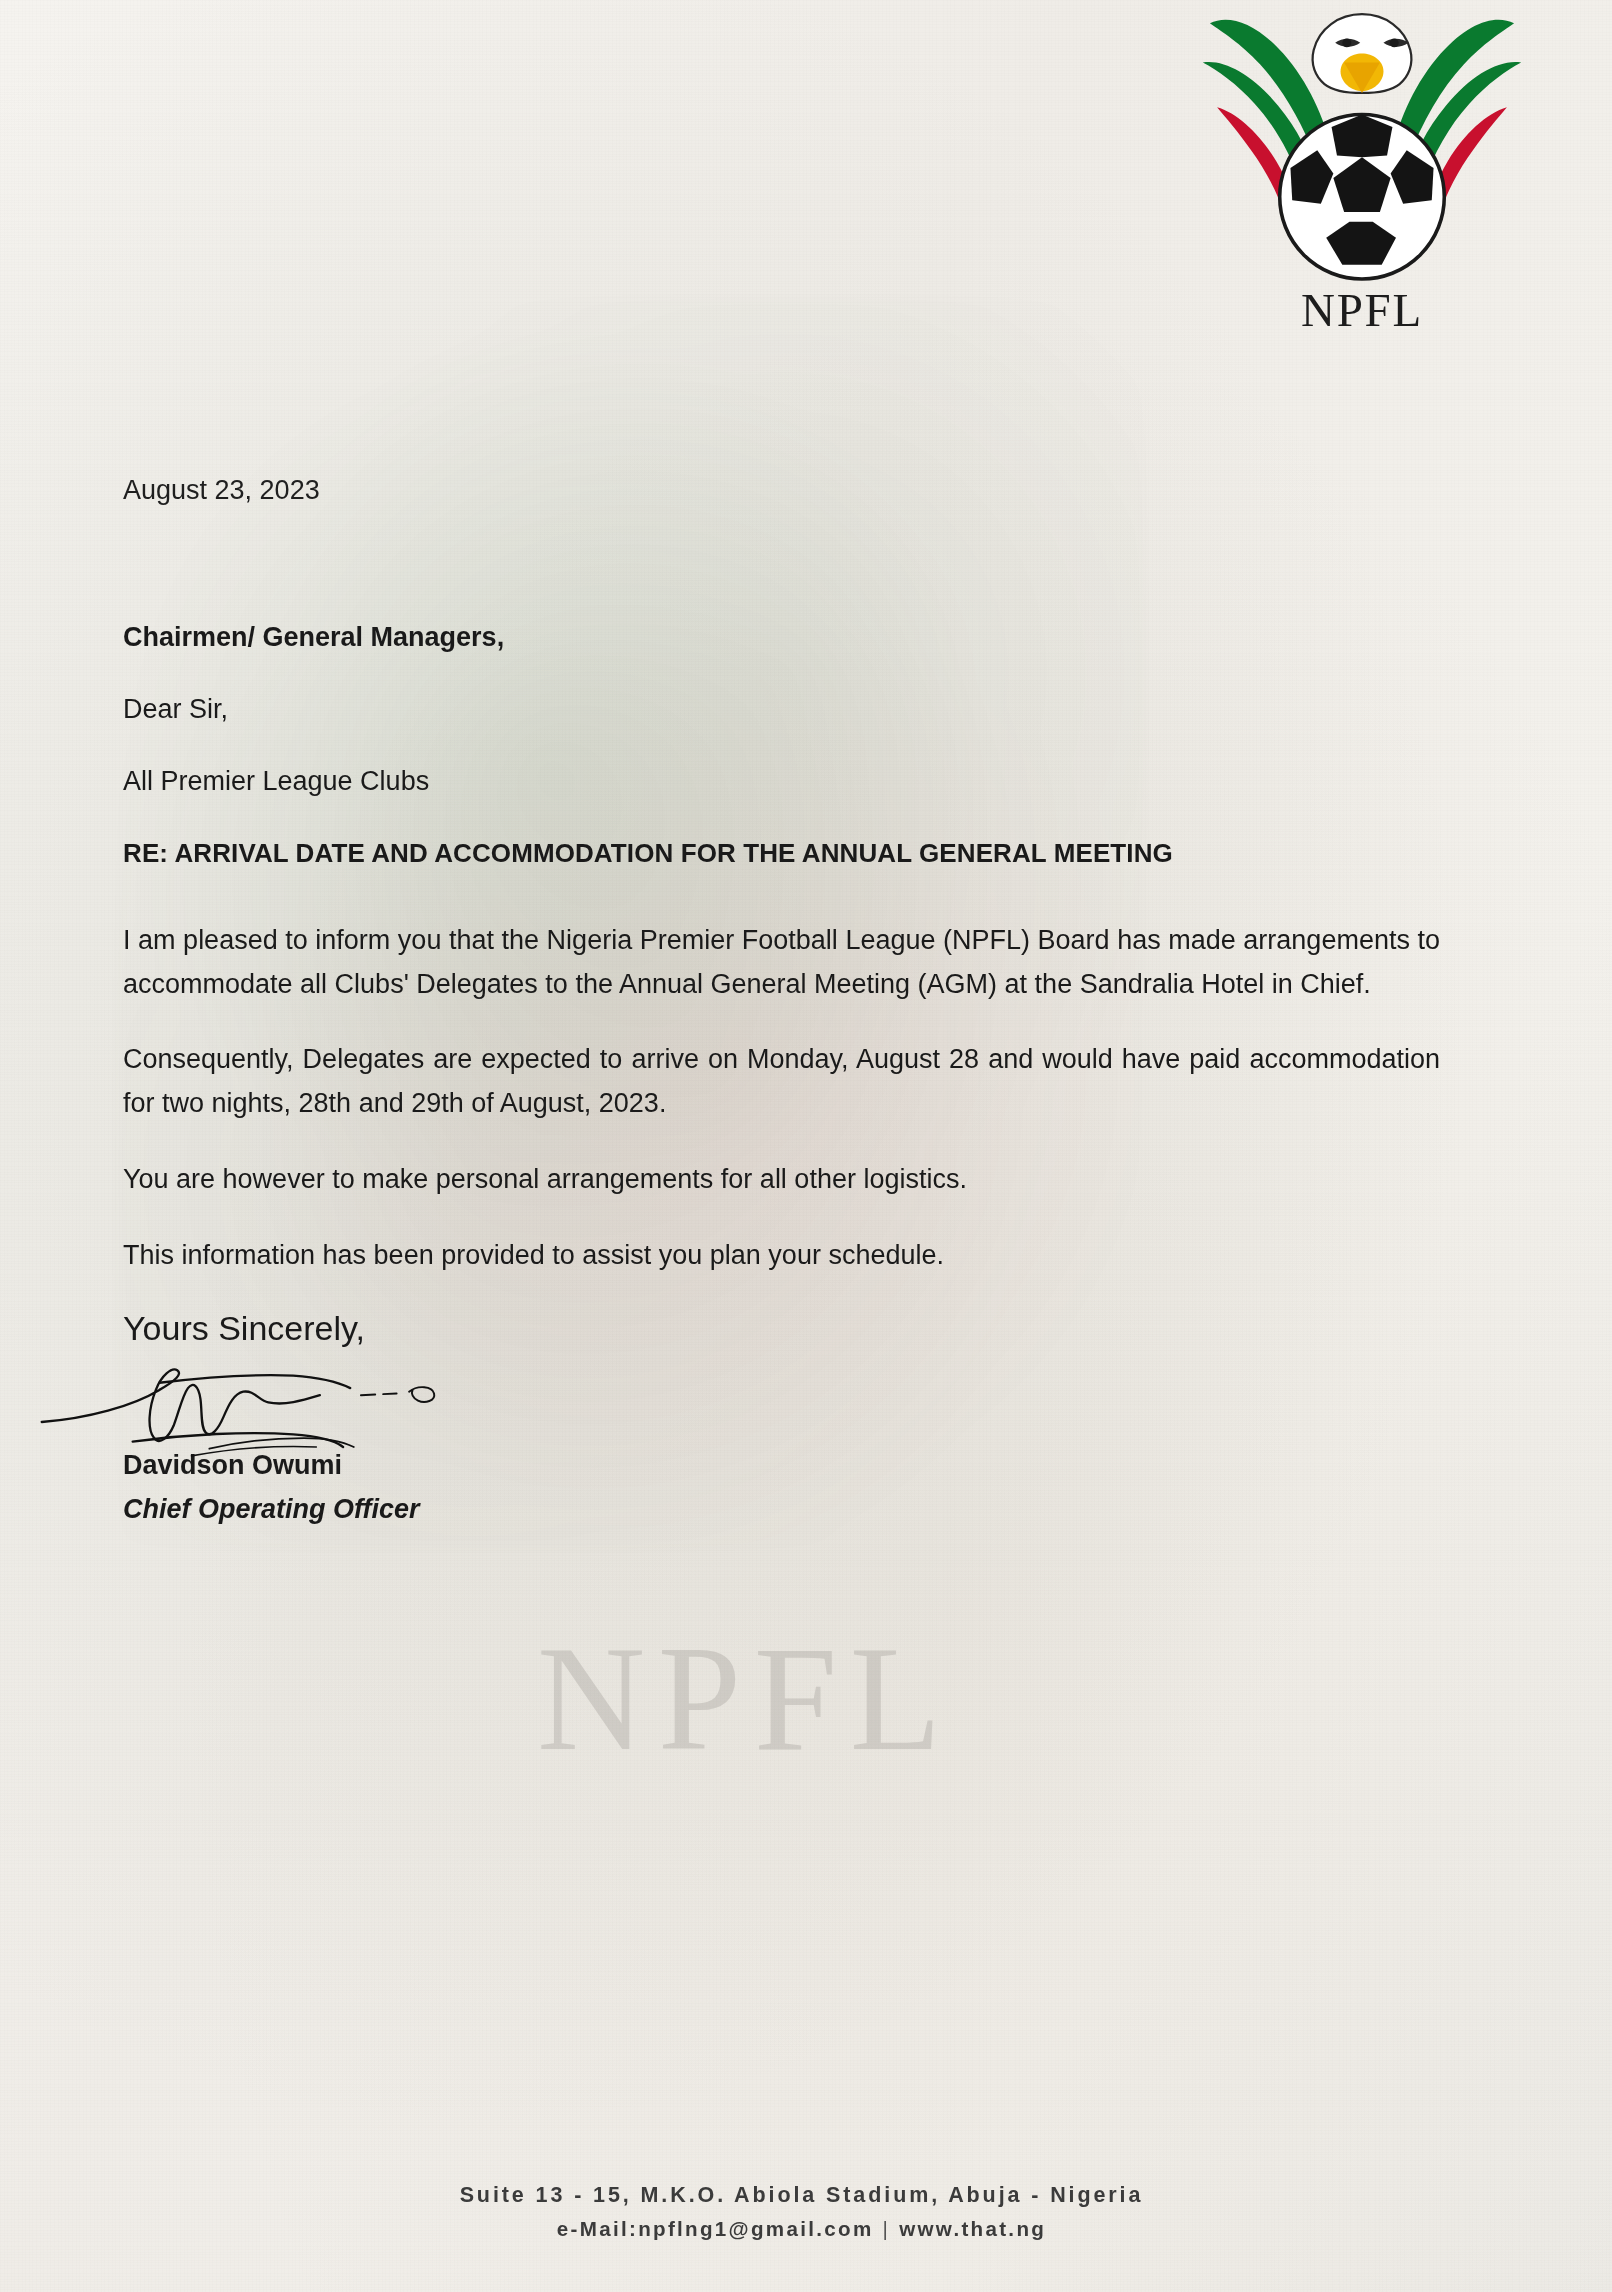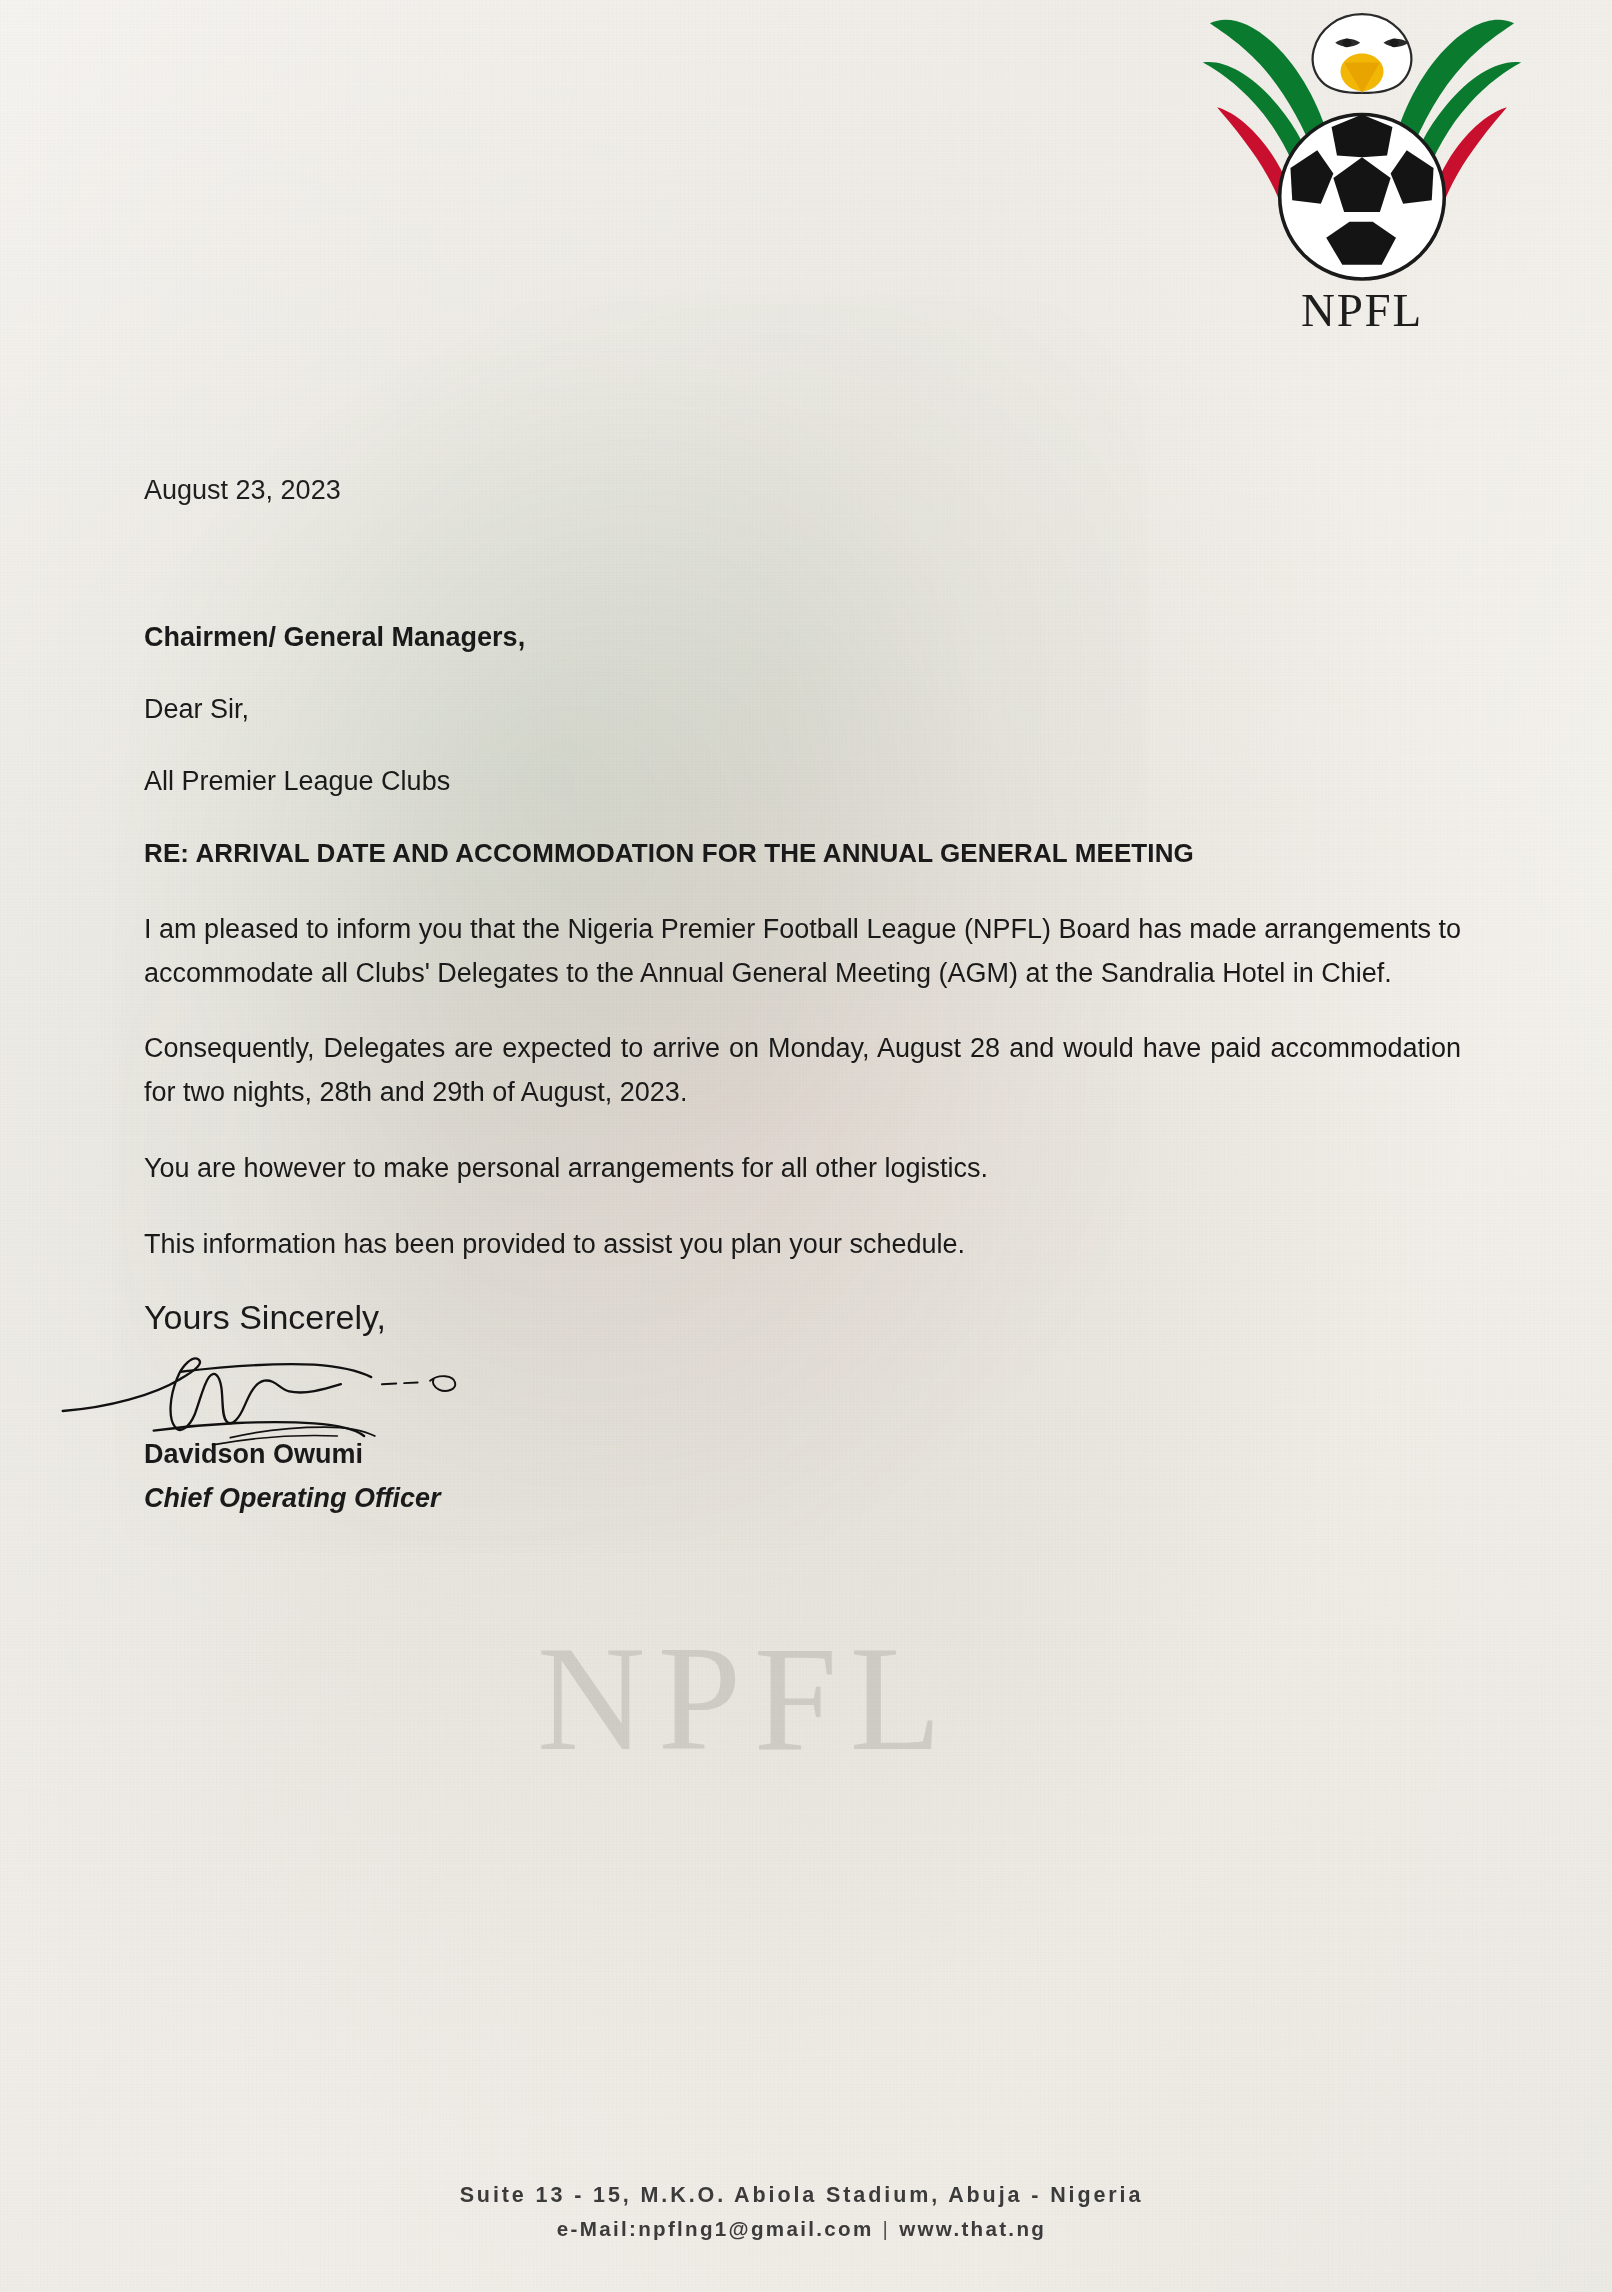--- a/index.html
+++ b/index.html
@@ -85,21 +85,21 @@
     text-align: center;
     font-family: "Liberation Serif", serif;
     font-size: 47px;
     letter-spacing: 1.8px;
     color: #1d1d1d;
   }
 
   
   .content {
     position: absolute;
-    left: 144px;
+    left: 123px;
     top: 475px;
     width: 1317px;
   }
 
   .date {
     font-size: 27px;
     color: #1f1f1f;
     margin-bottom: 116px;
   }
 
@@ -110,21 +110,21 @@
   }
   .salutation-block .line {
     font-size: 27px;
     margin-bottom: 41px;
   }
 
   .subject {
     font-size: 26px;
     font-weight: bold;
     margin-top: 9px;
-    margin-bottom: 39px;
+    margin-bottom: 50px;
     letter-spacing: 0.1px;
   }
 
   p.para {
     font-size: 27px;
     line-height: 1.62;
     margin: 0 0 32px 0;
     text-align: justify;
     text-justify: inter-word;
   }

